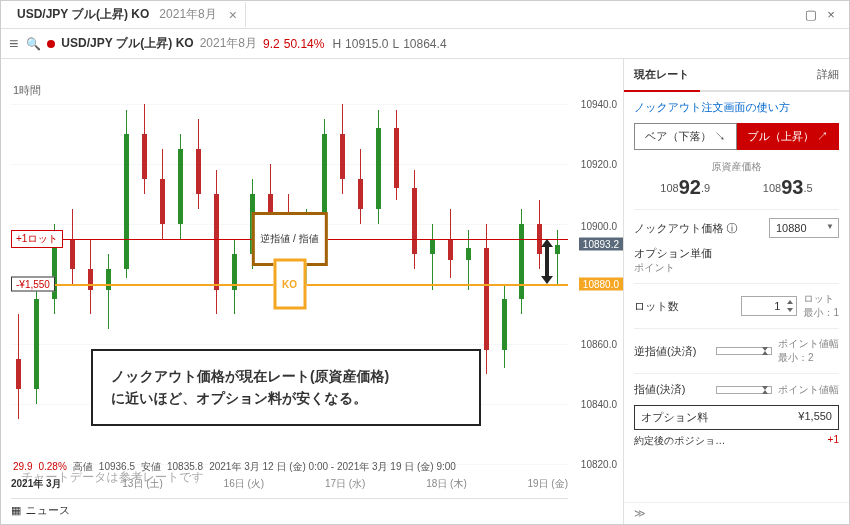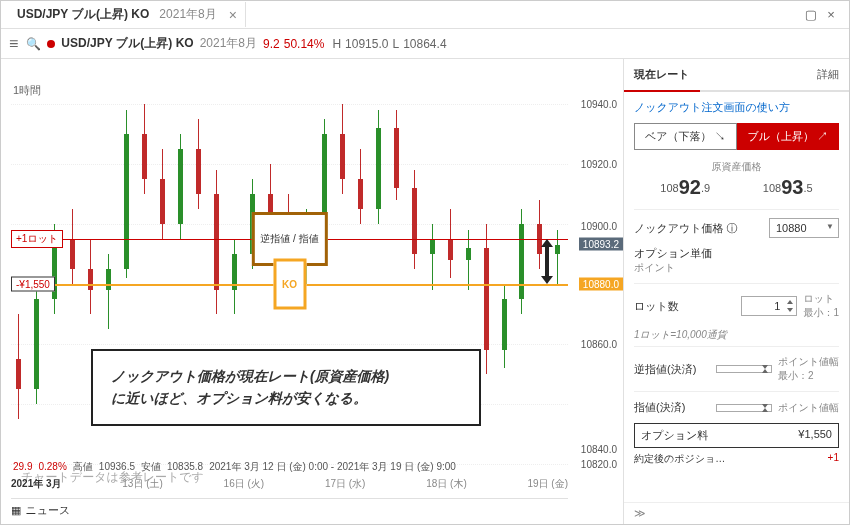--- a/index.html
+++ b/index.html
@@ -34,21 +34,21 @@
 .line-label{position:absolute;font-size:10px;background:#fff;padding:17px 6px;transform:translate(-50%,-50%);border:3px solid #a16207}
 .line-label.orange{border-color:#f5a623;color:#f5a623;font-weight:bold}
 .price-tag{position:absolute;right:0;padding:1px 4px;font-size:10px;color:#fff;transform:translateY(-50%)}
 .price-tag.cur{background:#5a6a7a}
 .price-tag.ko{background:#f5a623}
 .candle{position:absolute;width:5px}
 .candle .wick{position:absolute;left:2px;width:1px;top:0;bottom:0}
 .candle .body{position:absolute;left:0;width:5px}
 .up .wick,.up .body{background:#2a8f2a}
 .dn .wick,.dn .body{background:#c02a2a}
-.callout{position:absolute;background:#fff;border:2px solid #222;padding:14px 18px;font-size:14px;font-weight:bold;font-style:italic;line-height:1.6;z-index:5}
+.callout{position:absolute;background:#fff;border:2px solid #222;padding:14px 18px;font-size:14px;font-weight:bold;line-height:1.6;z-index:5}
 .arrow-ud{position:absolute;width:18px;z-index:4}
 .arrow-ud svg{display:block}
 .xaxis{position:absolute;left:10px;right:55px;bottom:30px;height:20px;display:flex;justify-content:space-between;color:#888;font-size:10px;align-items:center}
 .xaxis .bold{color:#333;font-weight:bold}
 .stats{position:absolute;left:12px;bottom:50px;font-size:10px;display:flex;gap:6px;align-items:baseline}
 .stats .r{color:#c00}
 .stats .g{color:#555}
 .disclaimer{position:absolute;left:20px;bottom:38px;font-size:12px;color:#aaa}
 .news{position:absolute;left:10px;bottom:6px;font-size:11px;border-top:1px solid #e0e0e0;padding-top:4px;right:55px;display:flex;align-items:center;gap:4px}
 .panel{width:225px;display:flex;flex-direction:column;font-size:11px}
@@ -258,21 +258,21 @@
               <path d="M9 0 L3 8 L7 8 L7 37 L3 37 L9 45 L15 37 L11 37 L11 8 L15 8 Z" fill="#222"></path>
             </svg>
           </div>
         </div>
       <div class="yaxis" id="yaxis">
           <div class="ytick" style="top: 15px;">10940.0</div>
           <div class="ytick" style="top: 75px;">10920.0</div>
           <div class="ytick" style="top: 137px; margin-left: 16px;">10900.0</div>
           <div class="ytick" style="top: 195px;">10880.0</div>
           <div class="ytick" style="top: 255px;">10860.0</div>
-          <div class="ytick" style="top: 315px; margin-top: 45px;">10840.0</div>
+          <div class="ytick" style="top: 315px;">10840.0</div>
           <div class="ytick" style="top: 375px; text-align: center;">10820.0</div>
           <div class="price-tag cur" style="top: 155.4px;">10893.2</div>
           <div class="price-tag ko" style="top: 195px;">10880.0</div>
         </div>
 
       <div class="callout" style="left:90px;top:290px;width:390px">
         <div>ノックアウト価格が現在レート(原資産価格)</div>
         <div>に近いほど、オプション料が安くなる。</div>
       </div>
 
@@ -337,21 +337,20 @@
             <div class="tiny">ポイント</div>
           </div>
         </div>
         <hr class="hr">
         <div class="row">
           <span class="lbl">ロット数</span>
           <div class="inp">1</div>
           <span class="tiny" style="white-space:pre">ロット
 最小：1</span>
         </div>
-        <div class="tiny" style="font-style:italic">1ロット=10,000通貨</div>
         <hr class="hr">
         <div class="row">
           <span class="lbl">逆指値(決済)</span>
           <div class="inp"></div>
           <span class="tiny" style="white-space:pre">ポイント値幅
 最小：2</span>
         </div>
         <hr class="hr">
         <div class="row">
           <span class="lbl">指値(決済)</span>

